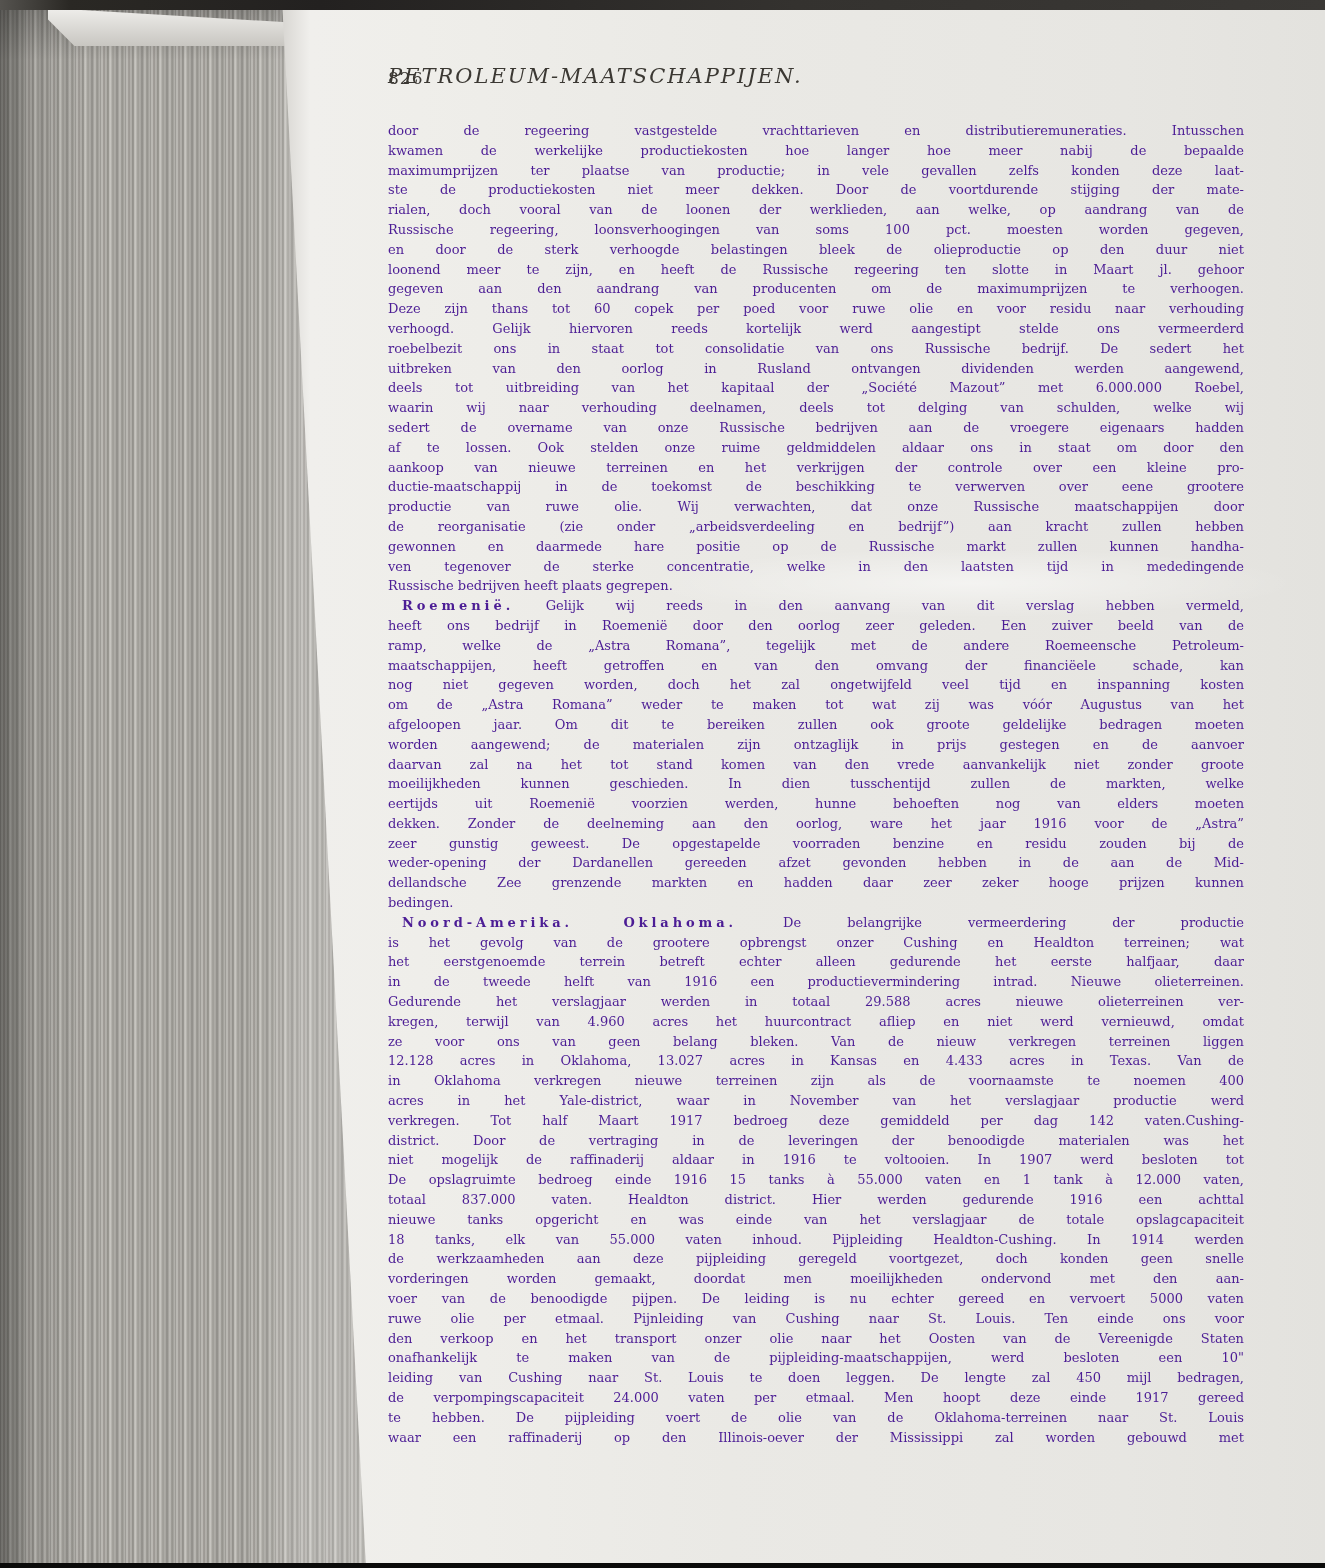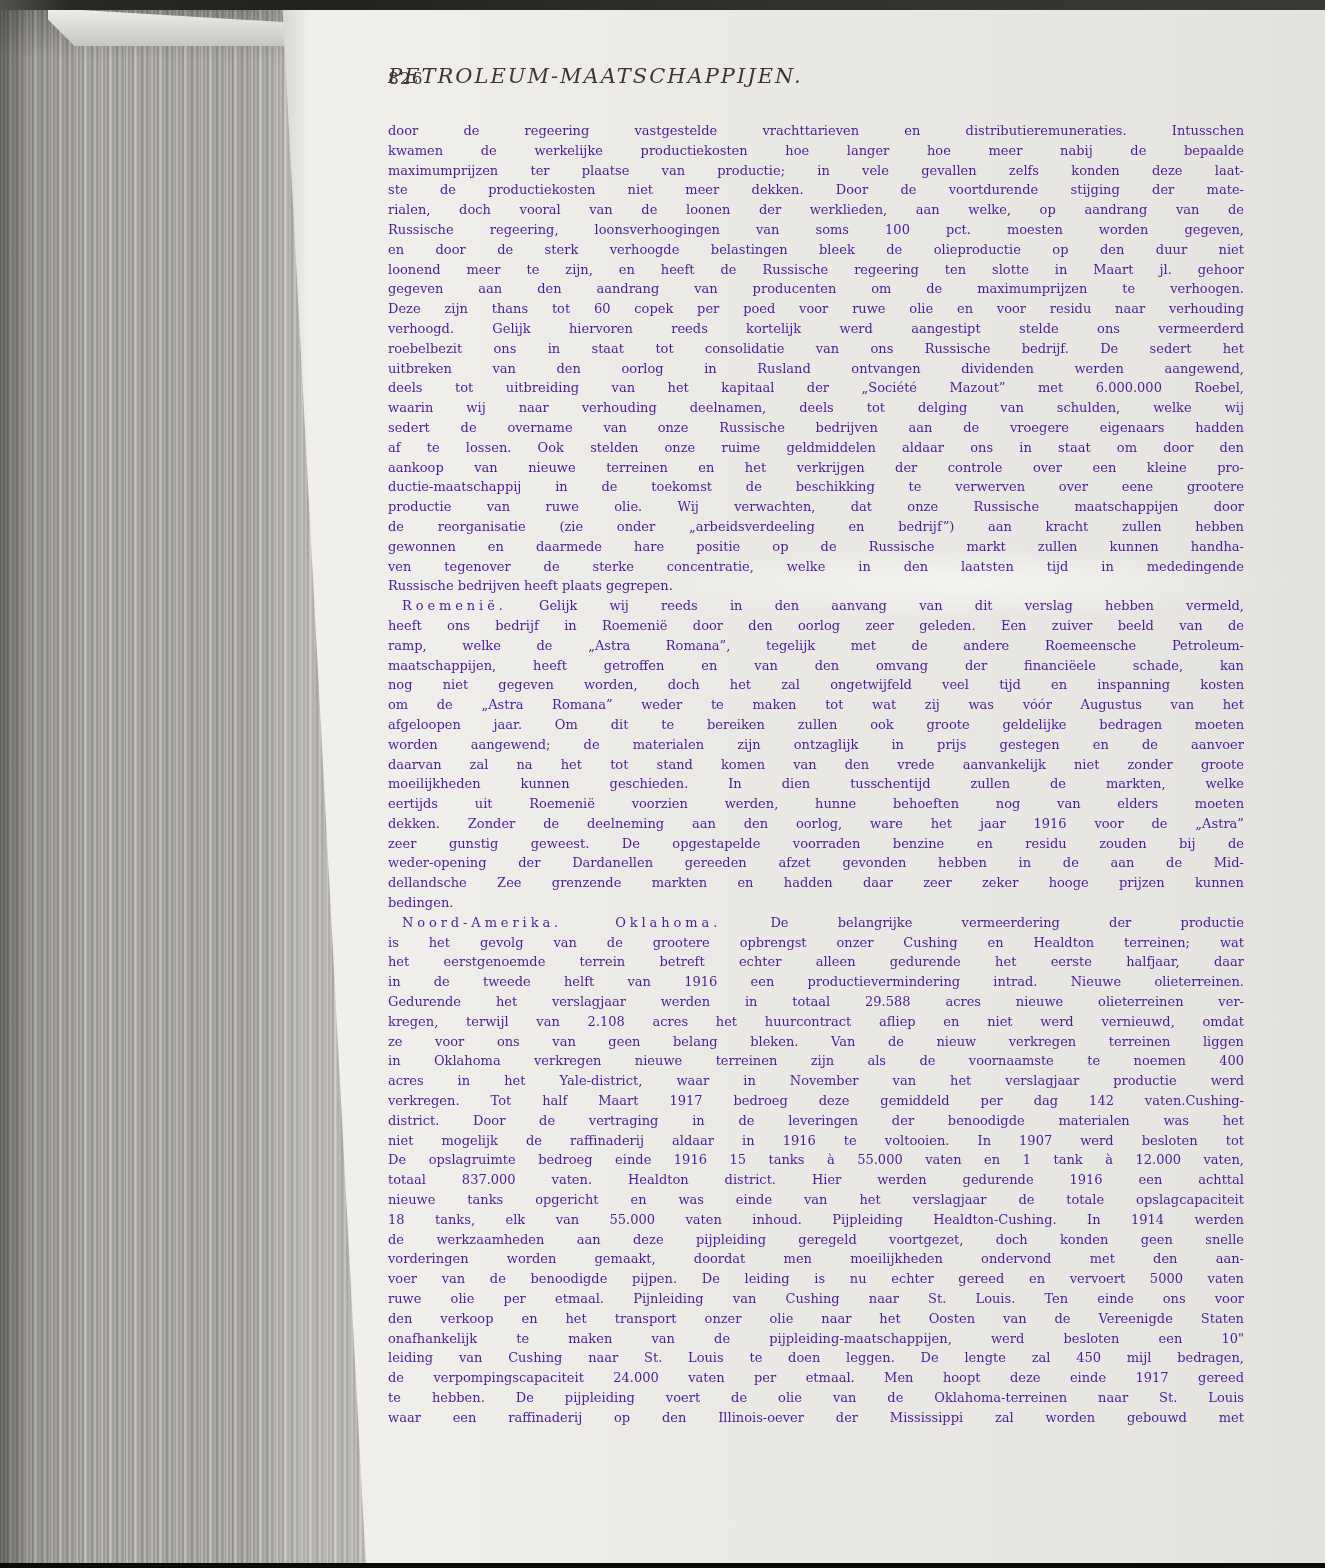--- a/index.html
+++ b/index.html
@@ -77,21 +77,21 @@
   }
   .line{
     height:19.8px;line-height:19.8px;
     text-align:justify;text-align-last:justify;-moz-text-align-last:justify;
     white-space:nowrap; 
     white-space:normal;
     overflow:visible;
   }
   .line.last{text-align-last:left;-moz-text-align-last:left;}
   .line.indent{text-indent:14px;}
-  .lead{letter-spacing:.30em;}
+  .lead{letter-spacing:.30em;font-weight:bold;}
 </style>
 </head>
 <body>
 
 <div class="scene">
   <div class="book-edge"></div>
   <div class="book-edge-shade"></div>
   <div class="top-curve"></div>
   <div class="top-band"></div>
 
@@ -142,22 +142,23 @@
       <div class="line">dekken. Zonder de deelneming aan den oorlog, ware het jaar 1916 voor de „Astra”</div>
       <div class="line">zeer gunstig geweest. De opgestapelde voorraden benzine en residu zouden bij de</div>
       <div class="line">weder-opening der Dardanellen gereeden afzet gevonden hebben in de aan de Mid-</div>
       <div class="line">dellandsche Zee grenzende markten en hadden daar zeer zeker hooge prijzen kunnen</div>
       <div class="line last">bedingen.</div>
       <div class="line indent"><span class="lead">Noord-Amerika. Oklahoma.</span> <span>De belangrijke vermeerdering der productie</span></div>
       <div class="line">is het gevolg van de grootere opbrengst onzer Cushing en Healdton terreinen; wat</div>
       <div class="line">het eerstgenoemde terrein betreft echter alleen gedurende het eerste halfjaar, daar</div>
       <div class="line">in de tweede helft van 1916 een productievermindering intrad. Nieuwe olieterreinen.</div>
       <div class="line">Gedurende het verslagjaar werden in totaal 29.588 acres nieuwe olieterreinen ver-</div>
-      <div class="line">kregen, terwijl van 2.108 acres het huurcontract afliep en niet werd vernieuwd, omdat</div>
+      <div class="line">kregen, terwijl van 4.960 acres het huurcontract afliep en niet werd vernieuwd, omdat</div>
       <div class="line">ze voor ons van geen belang bleken. Van de nieuw verkregen terreinen liggen</div>
+      <div class="line">12.128 acres in Oklahoma, 13.027 acres in Kansas en 4.433 acres in Texas. Van de</div>
       <div class="line">in Oklahoma verkregen nieuwe terreinen zijn als de voornaamste te noemen 400</div>
       <div class="line">acres in het Yale-district, waar in November van het verslagjaar productie werd</div>
       <div class="line">verkregen. Tot half Maart 1917 bedroeg deze gemiddeld per dag 142 vaten.Cushing-</div>
       <div class="line">district. Door de vertraging in de leveringen der benoodigde materialen was het</div>
       <div class="line">niet mogelijk de raffinaderij aldaar in 1916 te voltooien. In 1907 werd besloten tot</div>
       <div class="line">De opslagruimte bedroeg einde 1916 15 tanks à 55.000 vaten en 1 tank à 12.000 vaten,</div>
       <div class="line">totaal 837.000 vaten. Healdton district. Hier werden gedurende 1916 een achttal</div>
       <div class="line">nieuwe tanks opgericht en was einde van het verslagjaar de totale opslagcapaciteit</div>
       <div class="line">18 tanks, elk van 55.000 vaten inhoud. Pijpleiding Healdton-Cushing. In 1914 werden</div>
       <div class="line">de werkzaamheden aan deze pijpleiding geregeld voortgezet, doch konden geen snelle</div>

